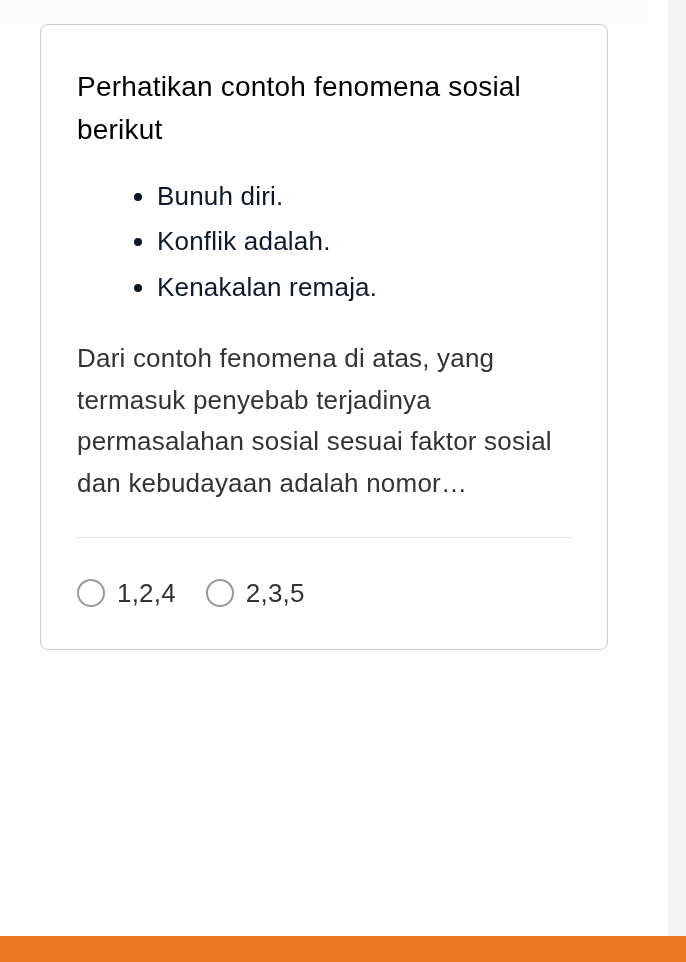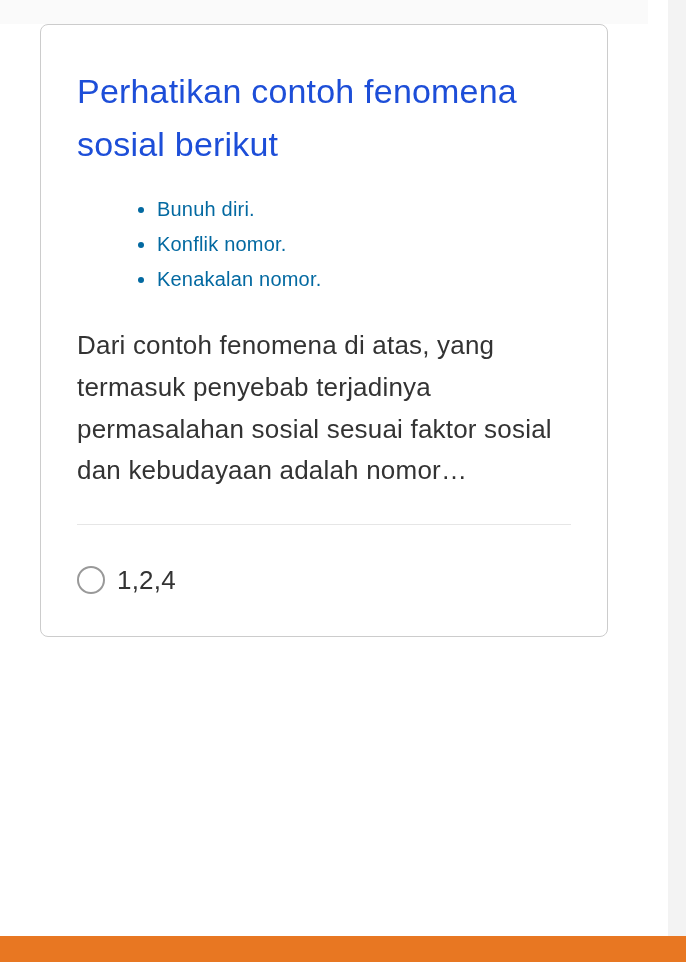--- a/index.html
+++ b/index.html
@@ -18,34 +18,34 @@
     padding: 0;
   }
   .card {
     margin: 24px 40px 0 40px;
     border: 1px solid #ccc;
     border-radius: 8px;
     padding: 40px 36px 40px 36px;
     background: #fff;
   }
   .question-intro {
-    font-size: 34px;
-    color: #1d4ed8;
+    font-size: 28px;
+    color: #000000;
     line-height: 1.55;
     letter-spacing: 0.2px;
     font-weight: 400;
   }
   .bullet-list {
     list-style: disc;
     padding-left: 80px;
     margin: 22px 0 28px 0;
   }
   .bullet-list li {
-    font-size: 20px;
-    color: #0369a1;
+    font-size: 26px;
+    color: #0f172a;
     line-height: 1.75;
     letter-spacing: 0.2px;
   }
   .question-body {
     font-size: 26px;
     color: #333;
     line-height: 1.6;
     letter-spacing: 0.2px;
     margin-top: 20px;
     font-weight: 400;
@@ -107,27 +107,31 @@
 <body>
 
 <div class="right-strip"></div>
 <div class="right-strip-inner"></div>
 
 <div class="page-wrap">
   <div class="card">
     <p class="question-intro">Perhatikan contoh fenomena sosial berikut</p>
     <ul class="bullet-list">
       <li>Bunuh diri.</li>
-      <li>Konflik nomor.</li>
-      <li>Kenakalan nomor.</li>
+      <li>Konflik adalah.</li>
+      <li>Kenakalan remaja.</li>
     </ul>
     <p class="question-body">Dari contoh fenomena di atas, yang termasuk penyebab terjadinya permasalahan sosial sesuai faktor sosial dan kebudayaan adalah nomor…</p>
     <hr class="divider">
     <div class="options">
       <div class="option">
         <span class="radio"></span>
         <span class="option-label">1,2,4</span>
       </div>
+      <div class="option">
+        <span class="radio"></span>
+        <span class="option-label">2,3,5</span>
+      </div>
     </div>
   </div>
 </div>
 
 <div class="bottom-bar"></div>
 
 </body></html>

